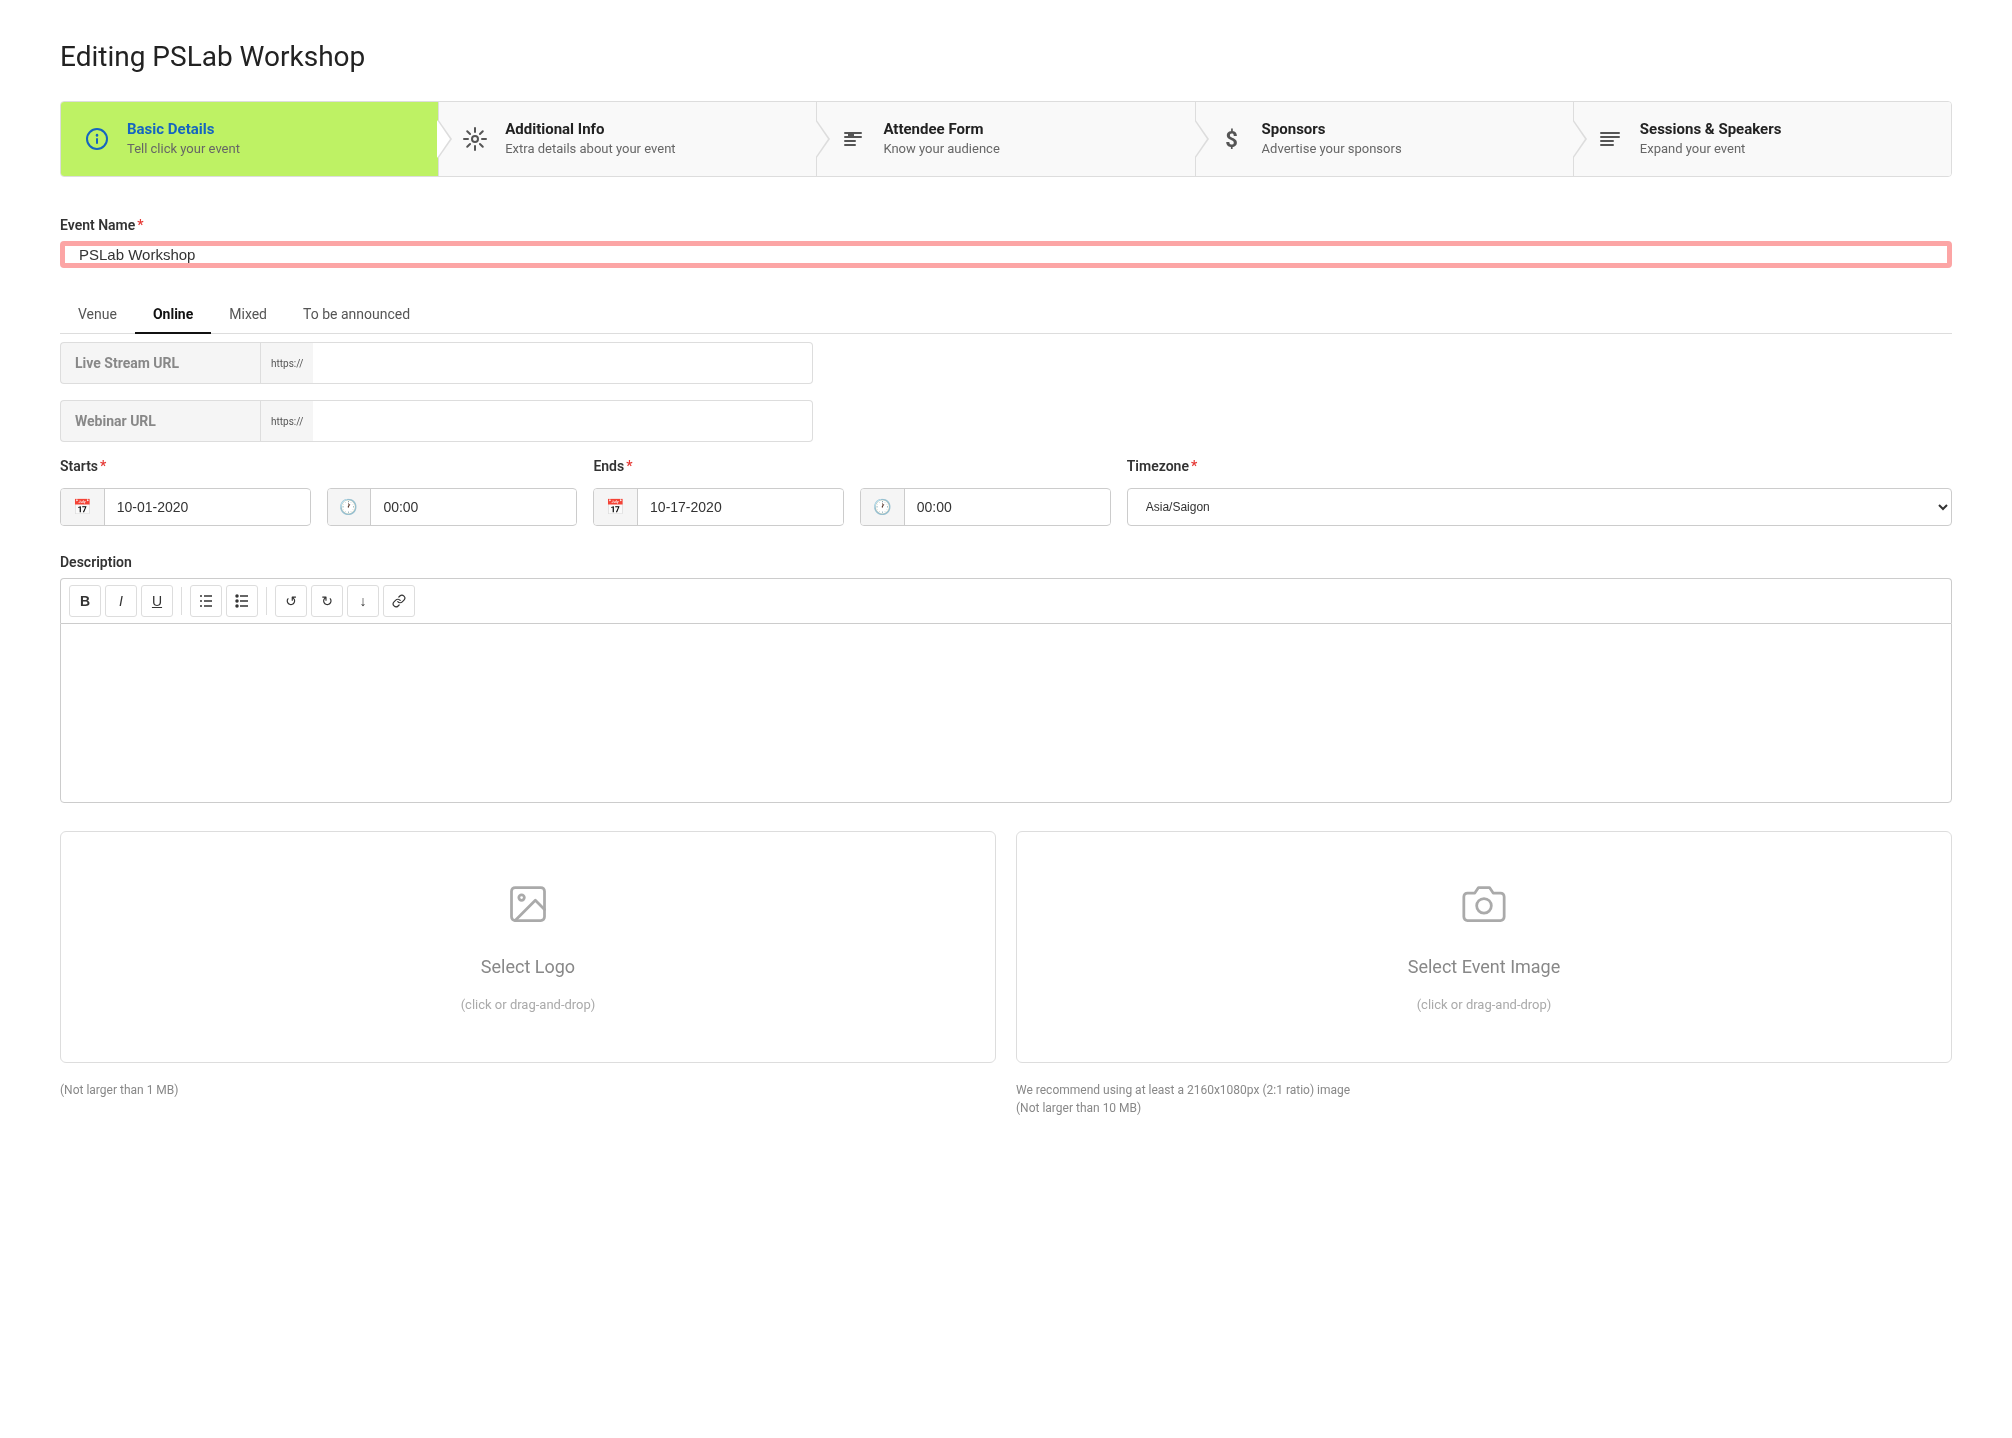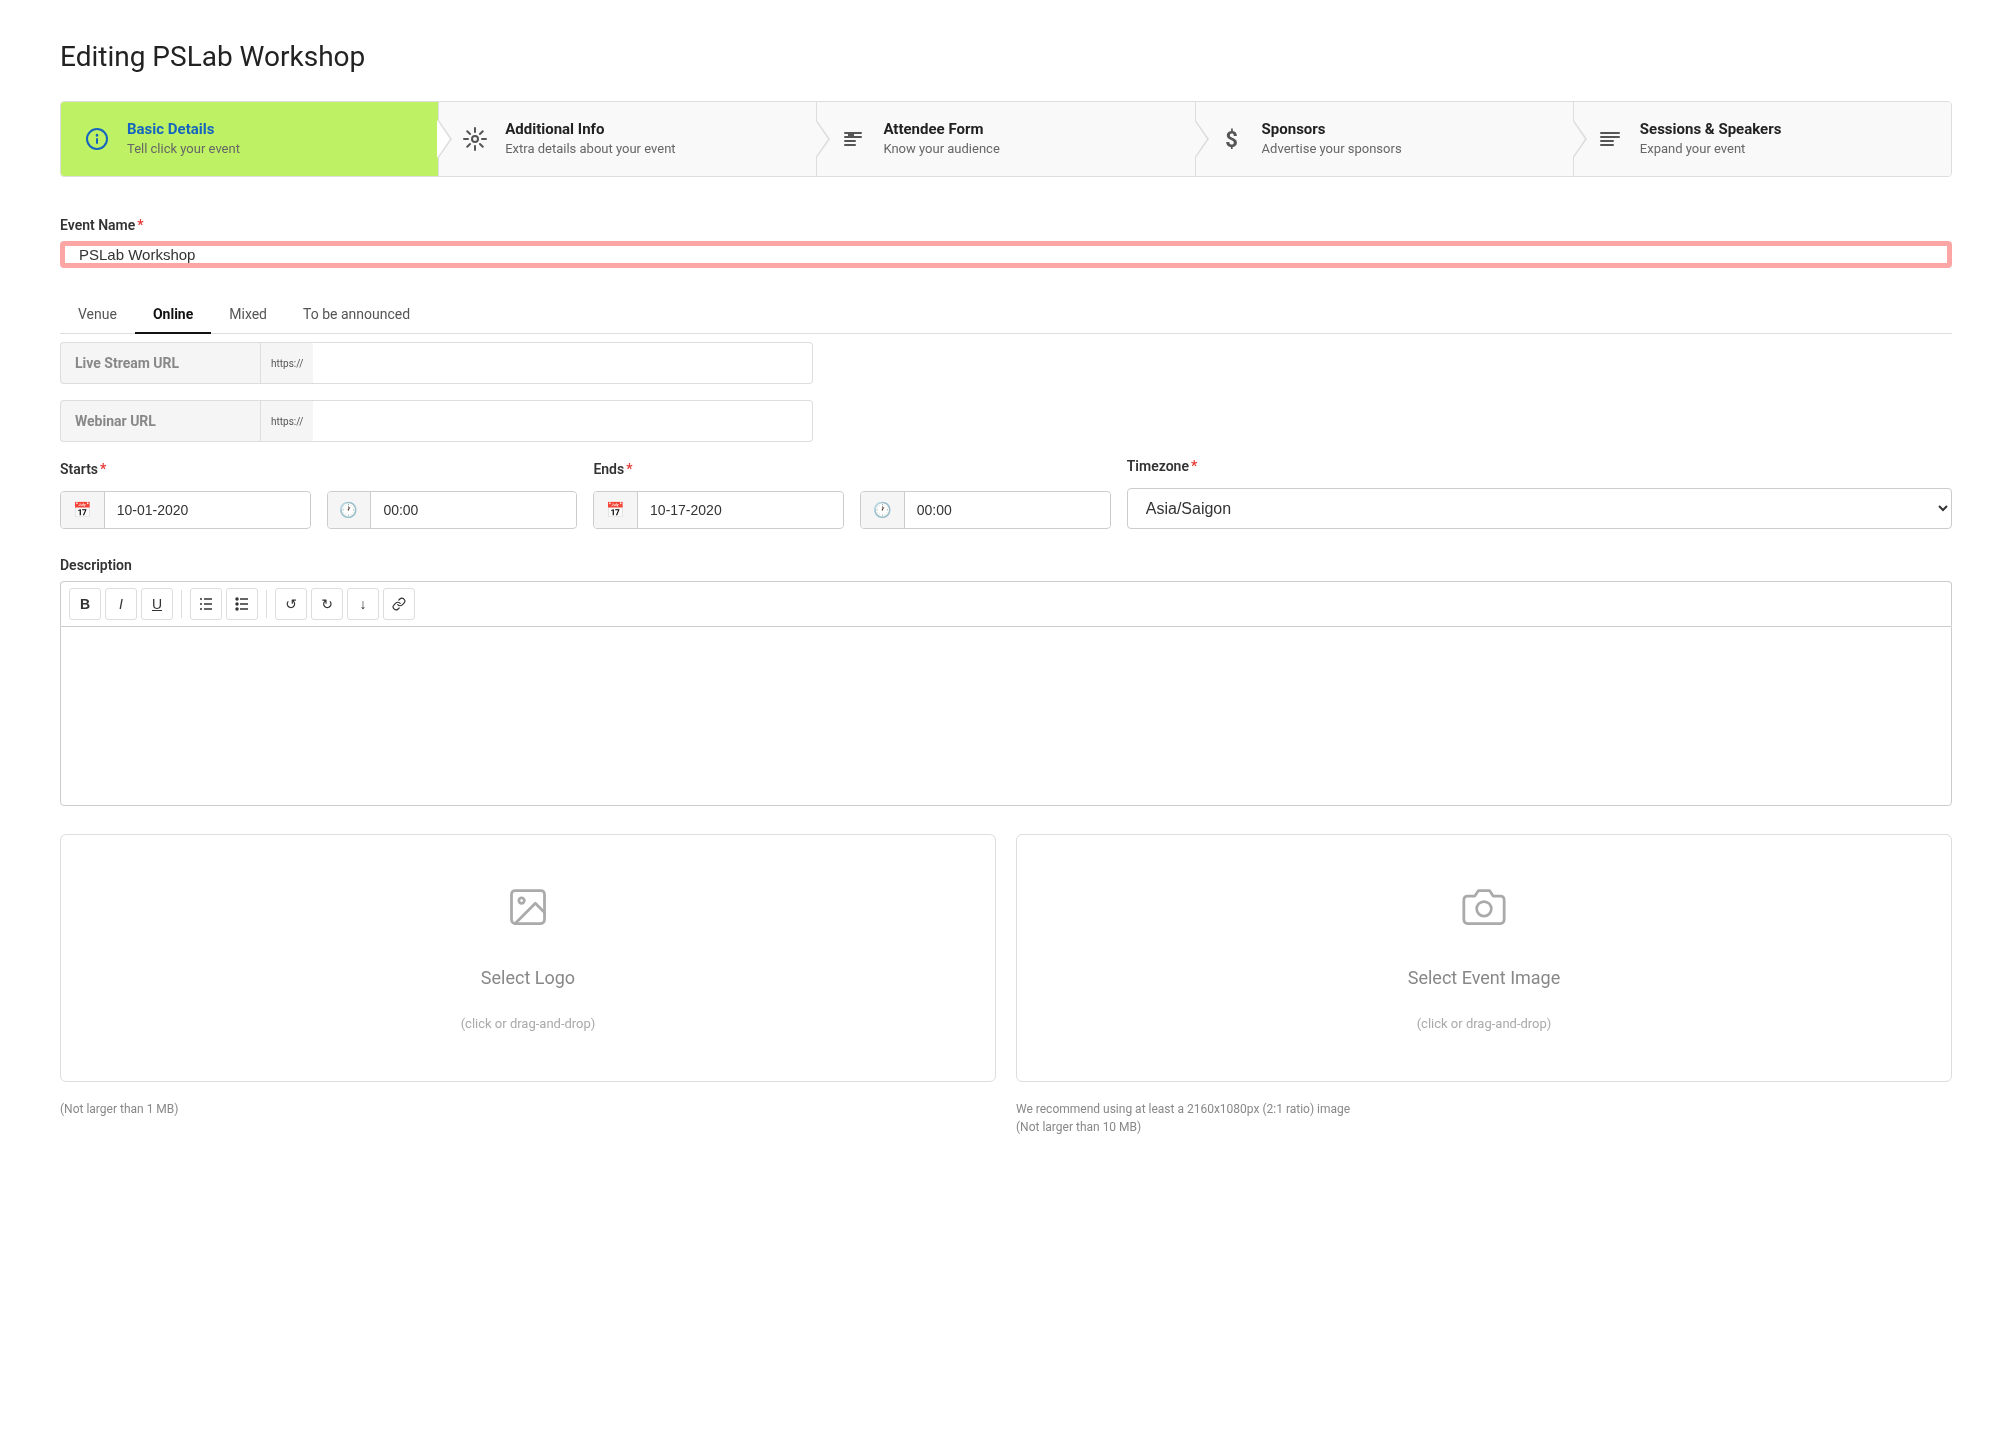--- a/index.html
+++ b/index.html
@@ -240,21 +240,21 @@
       display: flex;
       flex-direction: column;
       gap: 6px;
       flex: 1;
     }
 
     .timezone-select {
       padding: 10px 14px;
       border: 1px solid #ccc;
       border-radius: 4px;
-      font-size: 16px;
+      font-size: 12px;
       color: #333;
       background: #fff;
       outline: none;
       cursor: pointer;
     }
 
     
     .description-section { margin-bottom: 28px; }
     .description-label {
       font-size: 14px;
@@ -316,21 +316,21 @@
     .upload-box {
       flex: 1;
       border: 1px solid #ddd;
       border-radius: 6px;
       display: flex;
       flex-direction: column;
       align-items: center;
       justify-content: center;
       padding: 50px 20px;
       cursor: pointer;
-      gap: 28px;
+      gap: 20px;
       background: #fff;
     }
 
     .upload-icon {
       font-size: 40px;
       color: #999;
     }
 
     .upload-title {
       font-size: 18px;

